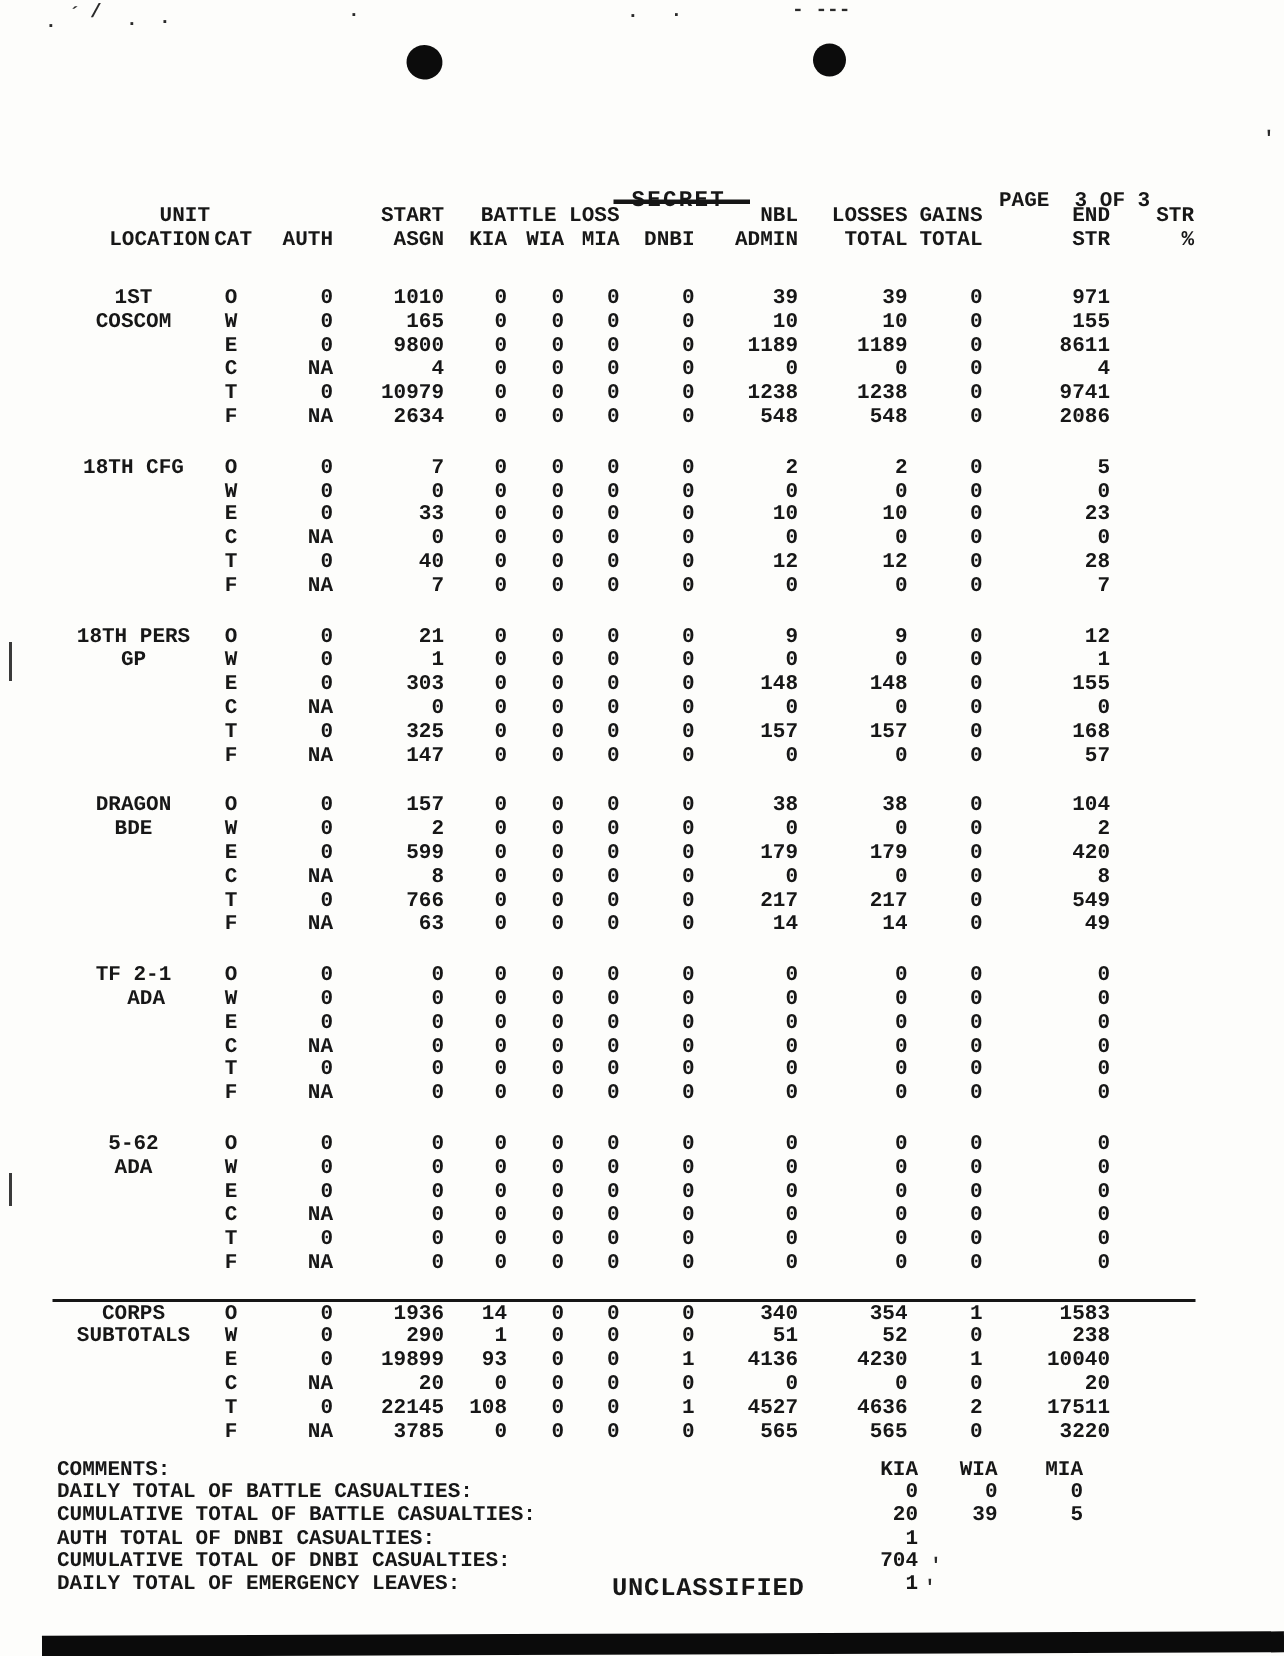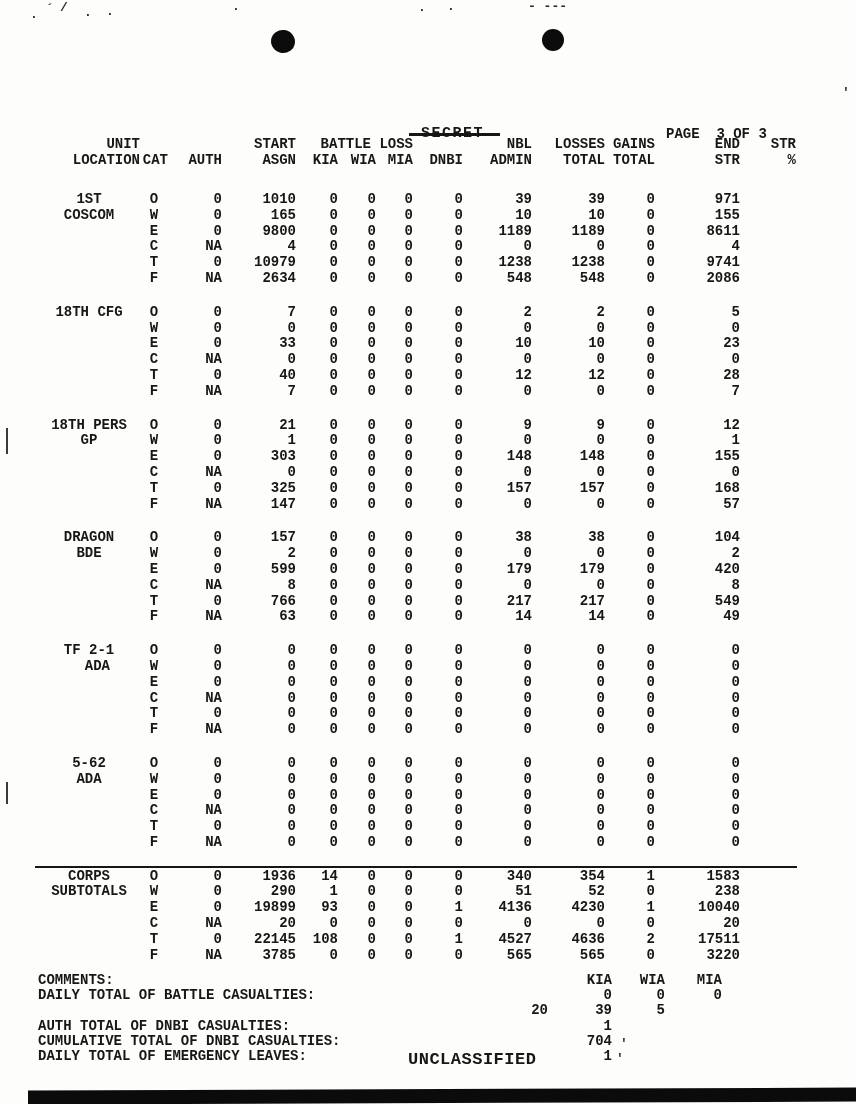--- a/index.html
+++ b/index.html
@@ -739,20 +739,21 @@
       <div class="cval">WIA</div>
       <div class="cval">MIA</div>
     </div>
     <div class="crow">
       <div class="clabel">DAILY TOTAL OF BATTLE CASUALTIES:</div>
       <div class="cval">0</div>
       <div class="cval">0</div>
       <div class="cval">0</div>
     </div>
     <div class="crow">
+      <div class="clabel">CUMULATIVE TOTAL OF BATTLE CASUALTIES:</div>
       <div class="cval">20</div>
       <div class="cval">39</div>
       <div class="cval">5</div>
     </div>
     <div class="crow">
       <div class="clabel">AUTH TOTAL OF DNBI CASUALTIES:</div>
       <div class="cval">1</div>
       <div class="cval"></div>
       <div class="cval"></div>
     </div>

